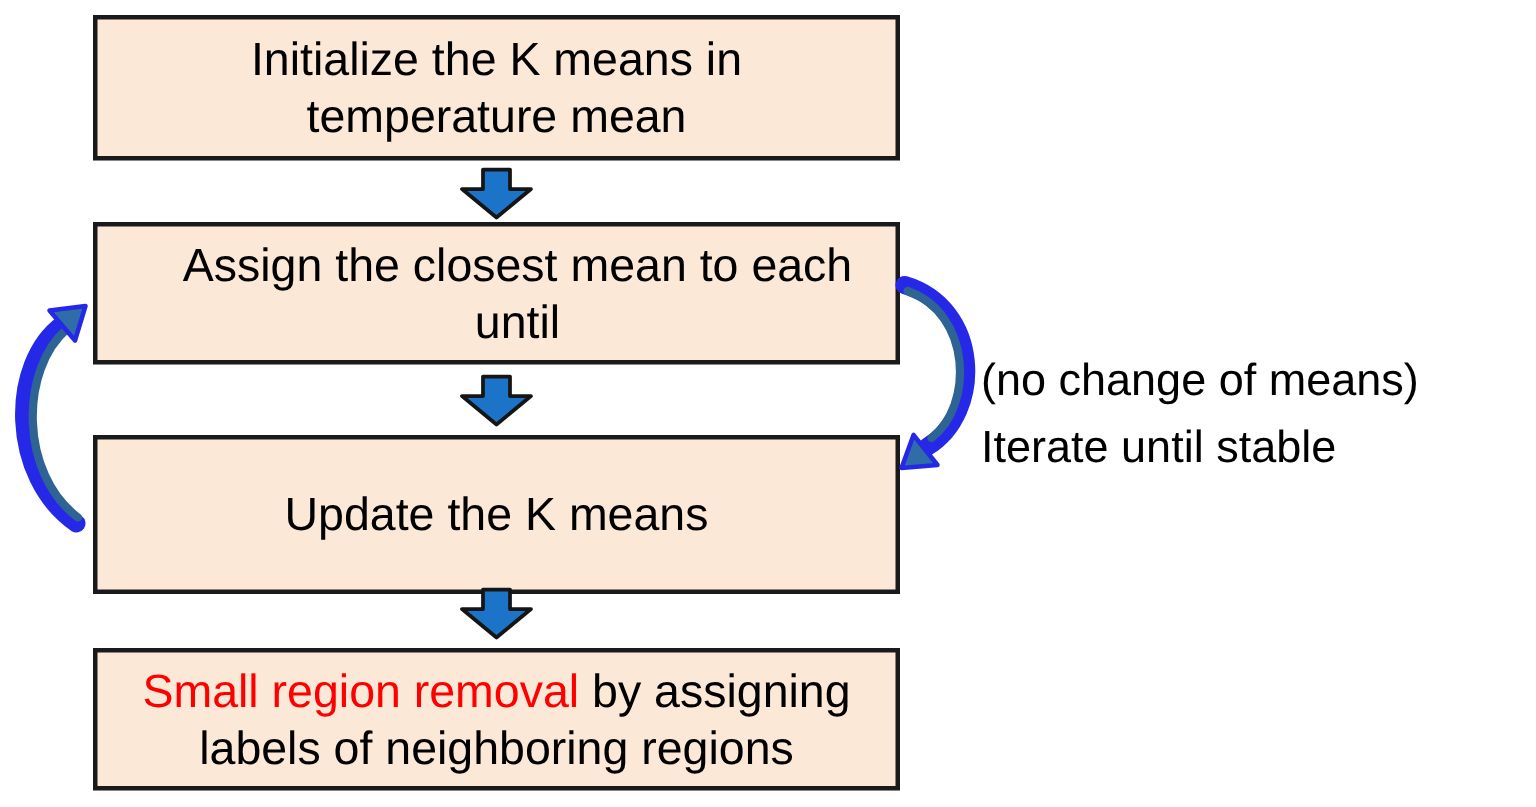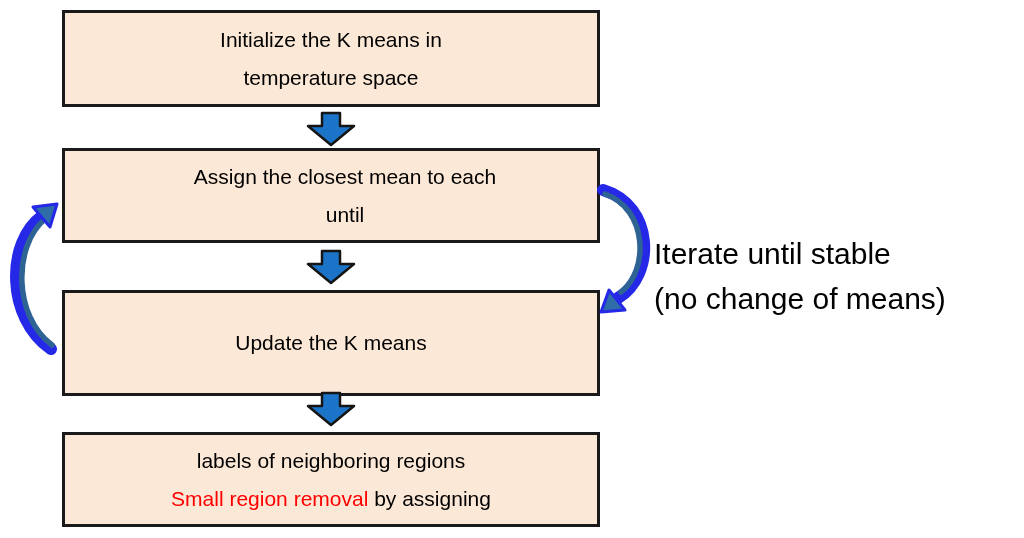--- a/index.html
+++ b/index.html
@@ -20,21 +20,21 @@
     left: 62px;
     width: 538px;
     box-sizing: border-box;
     background: #fce8d7;
     border: 3px solid #1a1a1a;
     display: flex;
     flex-direction: column;
     justify-content: center;
     align-items: center;
     text-align: center;
-    font-size: 21px;
+    font-size: 31px;
     line-height: 38px;
     color: #000000;
   }
   #box-initialize { top: 10px;  height: 97px; }
   #box-assign     { top: 148px; height: 95px; padding-left: 28px; }
   #box-update     { top: 290px; height: 106px; }
   #box-removal    { top: 432px; height: 95px; }
   .highlight-red { color: #ff0000; }
   .down-arrow {
     position: absolute;
@@ -58,21 +58,21 @@
     white-space: nowrap;
   }
 </style>
 </head>
 <body>
 
 <div id="canvas">
 
   <div class="flow-box" id="box-initialize">
     <div>Initialize the K means in</div>
-    <div>temperature space</div>
+    <div>temperature mean</div>
   </div>
 
   <svg class="down-arrow" id="down-arrow-1" viewBox="0 0 50 36">
     <polygon points="16,2 34,2 34,15 48,15 25,34 2,15 16,15" fill="#1b74c8" stroke="#151515" stroke-width="2.5" stroke-linejoin="round"></polygon>
   </svg>
 
   <div class="flow-box" id="box-assign">
     <div>Assign the closest mean to each</div>
     <div>until</div>
   </div>
@@ -83,36 +83,36 @@
 
   <div class="flow-box" id="box-update">
     <div>Update the K means</div>
   </div>
 
   <svg class="down-arrow" id="down-arrow-3" viewBox="0 0 50 36">
     <polygon points="16,2 34,2 34,15 48,15 25,34 2,15 16,15" fill="#1b74c8" stroke="#151515" stroke-width="2.5" stroke-linejoin="round"></polygon>
   </svg>
 
   <div class="flow-box" id="box-removal">
-    <div>labels of neighboring regions</div>
     <div>
       <span class="highlight-red">Small region removal</span><span> by assigning</span>
     </div>
+    <div>labels of neighboring regions</div>
   </div>
 
   <svg class="loop-arrow" id="loop-arrow-left" viewBox="0 0 58 166">
     <path d="M 47 153 C 2 122, 2 46, 38 20" fill="none" stroke="#2628e8" stroke-width="12" stroke-linecap="round"></path>
     <path d="M 48 149 C 9 120, 9 50, 41 23" fill="none" stroke="#2e6494" stroke-width="5.5" stroke-linecap="round"></path>
     <polygon points="53,8 46,31 29,11" fill="#2e6da8" stroke="#2628e8" stroke-width="3" stroke-linejoin="round"></polygon>
   </svg>
 
   <svg class="loop-arrow" id="loop-arrow-right" viewBox="0 0 68 140">
     <path d="M 9 7 C 60 22, 62 92, 24 115" fill="none" stroke="#2628e8" stroke-width="12" stroke-linecap="round"></path>
     <path d="M 11 11 C 54 26, 55 88, 27 109" fill="none" stroke="#2e6494" stroke-width="5.5" stroke-linecap="round"></path>
     <polygon points="7,129 31,127 15,107" fill="#2e6da8" stroke="#2628e8" stroke-width="3" stroke-linejoin="round"></polygon>
   </svg>
 
   <div id="loop-annotation">
+    <div>(no change of means)</div>
     <div>Iterate until stable</div>
-    <div>(no change of means)</div>
   </div>
 
 </div>
 
 </body></html>

